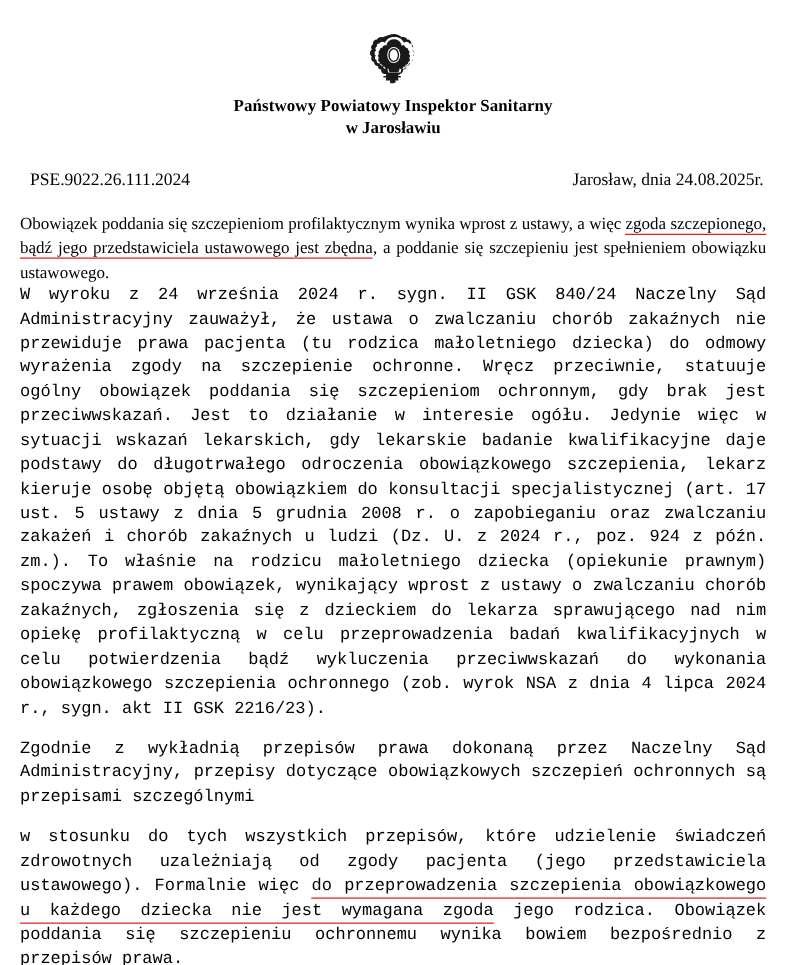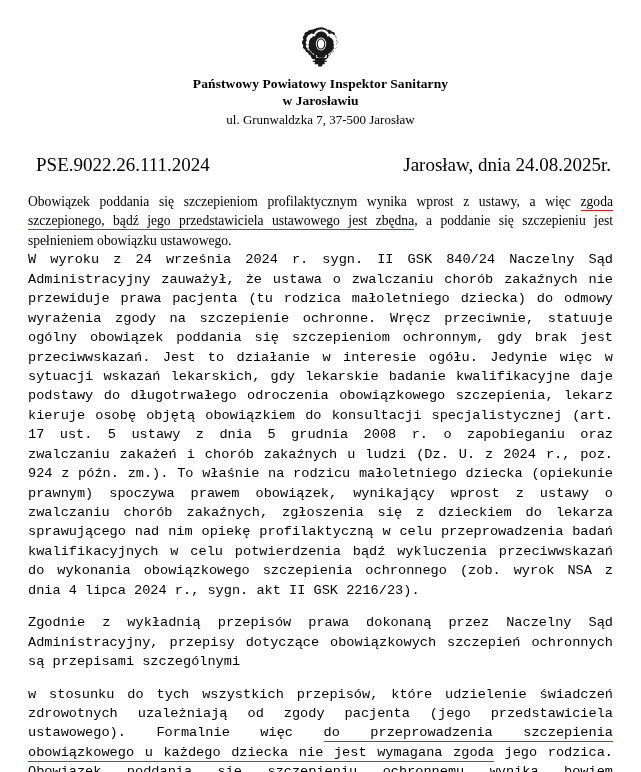--- a/index.html
+++ b/index.html
@@ -12,21 +12,21 @@
     height: 772px;
     font-family: "Liberation Serif", serif;
     color: #000000;
     overflow: hidden;
   }
   .page {
     position: relative;
     width: 641px;
     height: 663px;
     box-sizing: border-box;
-    padding: 18px 26px 10px 26px;
+    padding: 18px 26px 10px 14px;
     border-radius: 13px;
   }
   .emblem-wrap {
     text-align: center;
     margin-top: 6px;
     margin-bottom: 2px;
   }
   .emblem {
     display: inline-block;
     width: 42px;
@@ -48,21 +48,21 @@
   .header-line3 {
     font-size: 13px;
     margin-top: 2px;
   }
   .meta-row {
     display: flex;
     justify-content: space-between;
     align-items: baseline;
     margin-top: 26px;
     padding: 0 4px 0 10px;
-    font-size: 19px;
+    font-size: 14px;
   }
   .body-text {
     margin-top: 16px;
     font-size: 13.6px;
     line-height: 1.43;
     text-align: justify;
     text-justify: inter-word;
     padding: 0 2px 0 2px;
   }
   .para {
@@ -122,21 +122,20 @@
           <rect x="17.4" y="36.8" width="7.2" height="1.2"></rect>
           <rect x="19.6" y="39" width="2.8" height="3.2"></rect>
         </g>
       </svg>
     </span>
   </div>
 
   <div class="header-block">
     <div class="header-line1">Państwowy Powiatowy Inspektor Sanitarny</div>
     <div class="header-line2">w Jarosławiu</div>
-    <div class="header-line3">ul. Grunwaldzka 7, 37-500 Jarosław</div>
   </div>
 
   <div class="meta-row">
     <span>PSE.9022.26.111.2024</span>
     <span>Jarosław, dnia 24.08.2025r.</span>
   </div>
 
   <div class="body-text">
 
     <p class="para"><span>Obowiązek poddania się szczepieniom profilaktycznym wynika wprost z ustawy, a więc </span><span class="underline-red">zgoda szczepionego, bądź jego przedstawiciela ustawowego jest zbędna</span><span>, a poddanie się szczepieniu jest spełnieniem obowiązku ustawowego.</span></p>

